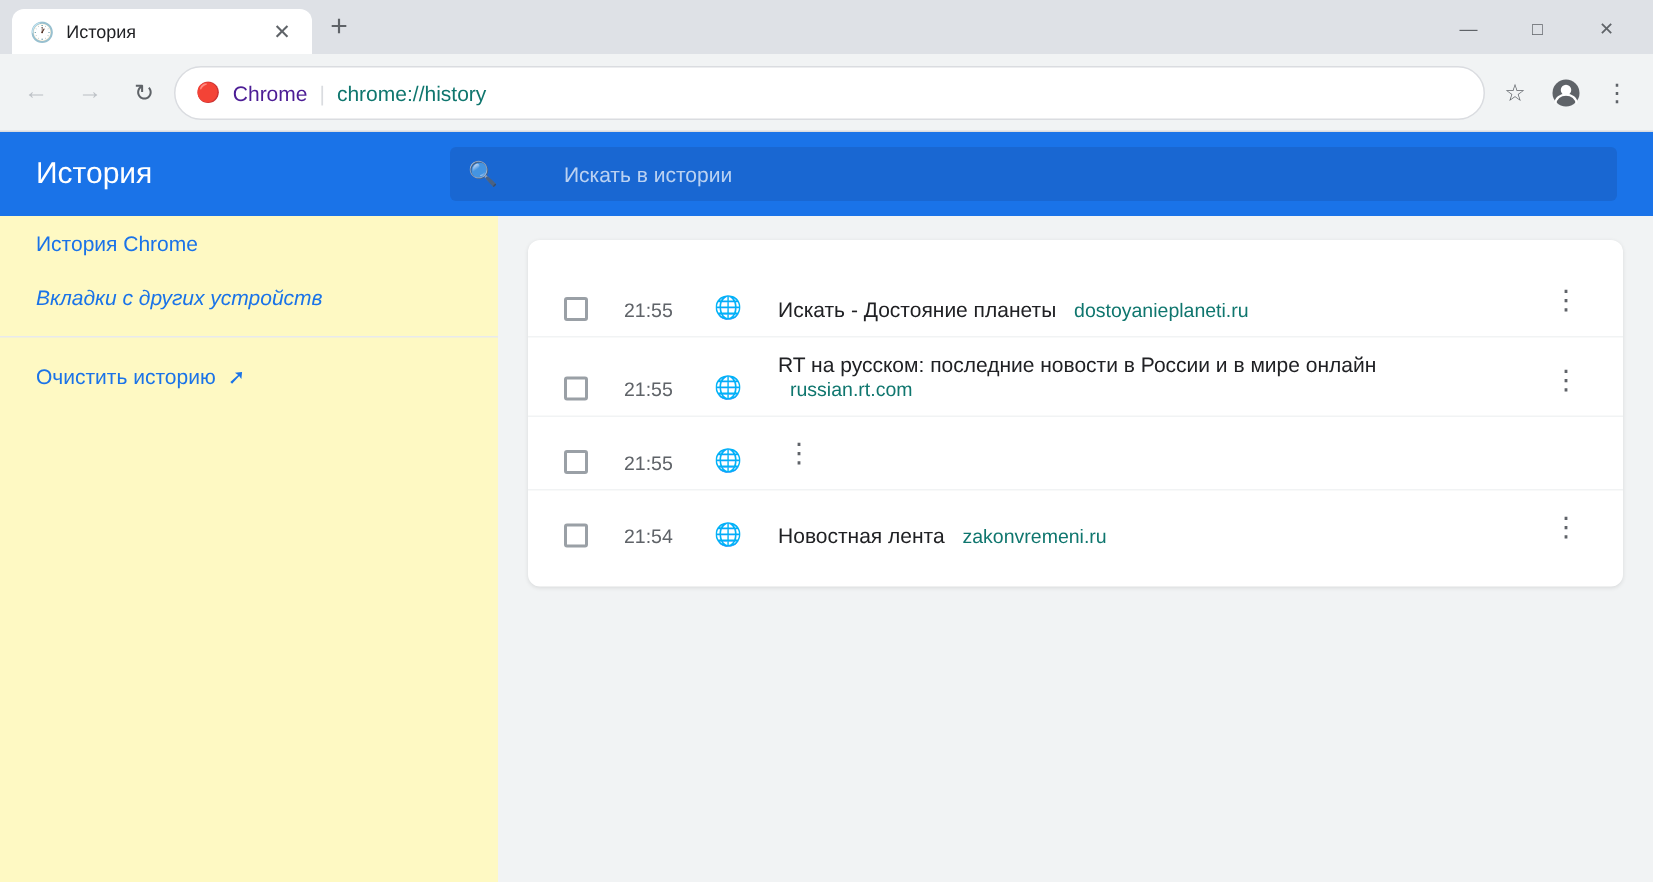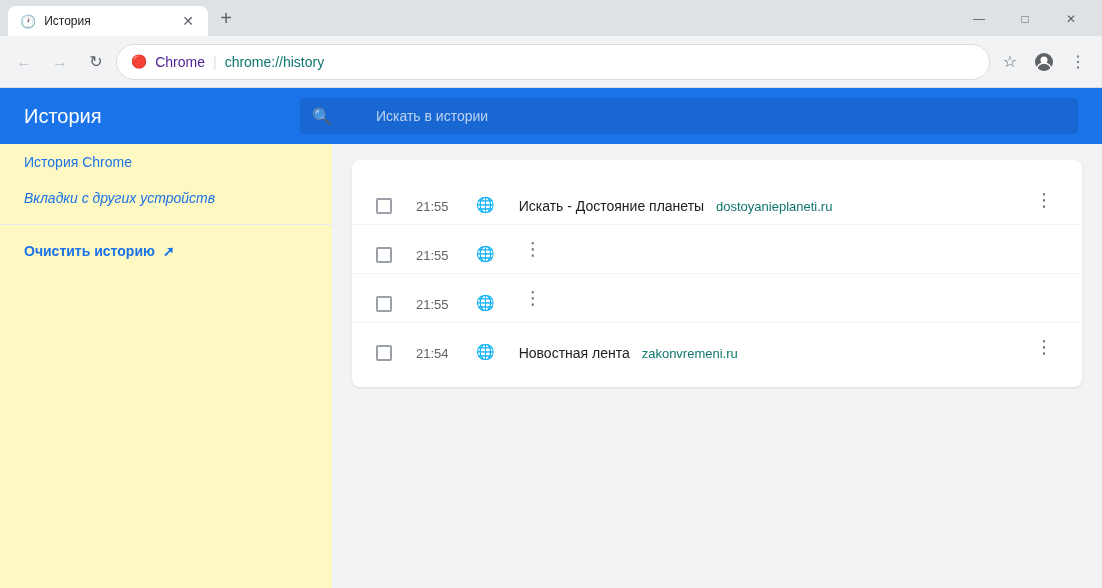--- a/index.html
+++ b/index.html
@@ -174,21 +174,20 @@
       margin: 8px 0;
     }
     .sidebar-item-clear {
       color: #1a73e8;
       font-size: 14px;
       cursor: pointer;
       padding: 10px 24px;
       display: flex;
       align-items: center;
       gap: 8px;
-      font-weight: bold;
     }
     .external-icon { font-size: 14px; color: #1a73e8; }
 
     
     .history-area {
       flex: 1;
       overflow-y: auto;
       padding: 16px 20px;
     }
     .history-card {
@@ -328,20 +327,24 @@
           <span>Искать - Достояние планеты</span>
           <span class="site-domain">dostoyanieplaneti.ru</span>
         </span>
         <div class="more-btn">⋮</div>
       </div>
 
       <div class="history-row">
         <div class="checkbox"></div>
         <span class="time-col">21:55</span>
         <span class="globe-icon">🌐</span>
+        <span class="site-title">
+          <span>RT на русском: последние новости в России и в мире онлайн</span>
+          <span class="site-domain">russian.rt.com</span>
+        </span>
         <div class="more-btn">⋮</div>
       </div>
 
       <div class="history-row">
         <div class="checkbox"></div>
         <span class="time-col">21:55</span>
         <span class="globe-icon">🌐</span>
         <div class="more-btn">⋮</div>
       </div>
 

